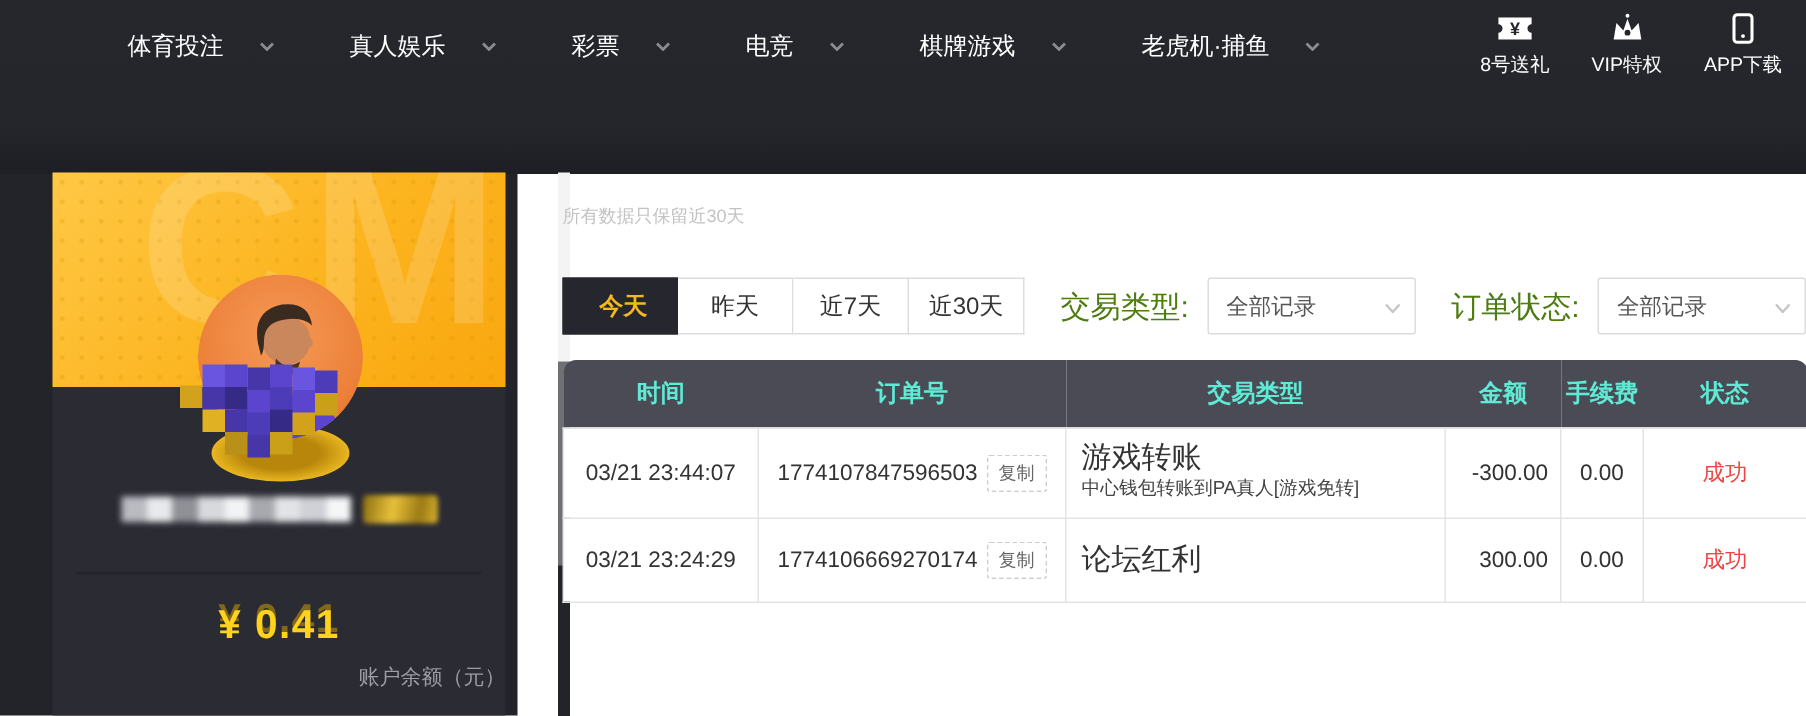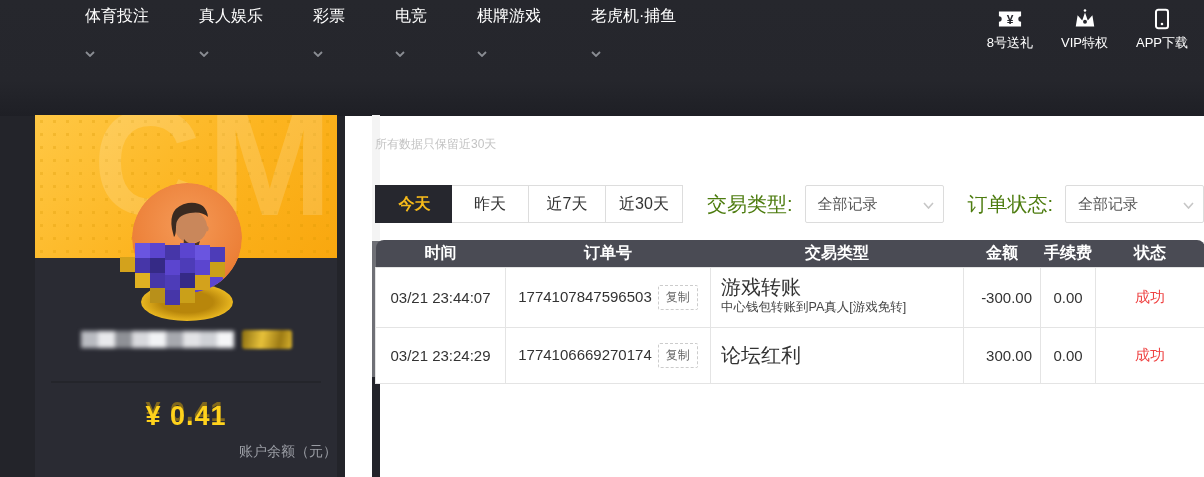--- a/index.html
+++ b/index.html
@@ -5,22 +5,22 @@
   * { margin:0; padding:0; box-sizing:border-box; }
   html,body { width:1204px; height:477px; overflow:hidden; background:#fff;
     font-family:"Liberation Sans","DejaVu Sans",sans-serif; }
   .abs { position:absolute; }
 
   
   .header-band { left:0; top:0; width:1204px; height:116px;
     background:linear-gradient(#26272d 0%,#25262c 70%,#1e1f25 100%); }
   .nav-row { position:absolute; left:85px; top:0; height:62px; display:flex;
     align-items:center; gap:50px; }
-  .nav-item { display:flex; align-items:flex-start; gap:24px; color:#fff;
-    font-size:16px; cursor:pointer; white-space:nowrap;flex-direction:column; }
+  .nav-item { display:flex; align-items:center; gap:24px; color:#fff;
+    font-size:16px; cursor:pointer; white-space:nowrap; }
   .chev { width:10px; height:6px; }
   .shortcuts { position:absolute; right:16px; top:8px; display:flex; gap:28px; }
   .shortcut { display:flex; flex-direction:column; align-items:center; gap:4px;
     color:#fff; font-size:13px; cursor:pointer; }
   .shortcut svg { width:24px; height:22px; }
 
   
   .sidebar { left:0; top:116px; width:345px; height:361px; background:#23242a; }
   .profile-card { position:absolute; left:35px; top:-1px; width:302px; height:362px;
     background:#2a2b33; }
@@ -61,34 +61,34 @@
   
   .main { left:375px; top:116px; width:829px; height:361px; }
   .page-title { margin-top:26px; font-size:27px; font-weight:500; color:#303030;
     line-height:36px; }
   .subtitle { margin-top:17px; font-size:12px; color:#c3c3c3; line-height:22px; }
   .filter-row { margin-top:30px; height:38px; display:flex; align-items:center; }
   .tabs { display:flex; height:38px; }
   .tab { width:77px; height:38px; display:flex; align-items:center; justify-content:center;
     font-size:16px; color:#333; background:#fff; border:1px solid #ddd; border-left:none;
     cursor:pointer; }
-  .tab:first-child { border-left:3px solid #14b8a6; }
+  .tab:first-child { border-left:5px solid #14b8a6; }
   .tab.active { background:#26272e; border-color:#26272e; color:#f5b91a; font-weight:bold; }
   .filter-label { font-size:20px; color:#4d7c0f; margin-left:24px; white-space:nowrap; }
   .select { position:relative; margin-left:12px; width:163px; height:38px;
     border:1px solid #dcdcdc; border-radius:2px; background:#fff; display:flex;
     align-items:center; padding:0 26px 0 12px; font-size:15px; color:#555; cursor:pointer; }
   .select svg { position:absolute; right:9px; top:16px; width:11px; height:7px; }
 
   
   table { margin-top:17px; width:829px; border-collapse:collapse; table-layout:fixed; }
   col.c-time{width:130px} col.c-order{width:205px} col.c-type{width:253px}
   col.c-amt{width:77px} col.c-fee{width:55px} col.c-status{width:109px}
-  thead th { background:#4a4b54; color:#ffffff; font-size:16px; font-weight:bold;
-    height:27px;margin-left:16px; }
+  thead th { background:#4a4b54; color:#5eead4; font-size:16px; font-weight:bold;
+    height:45px;margin-left:16px; }
   thead th:first-child { border-radius:8px 0 0 0; }
   thead th:last-child { border-radius:0 8px 0 0; }
   tbody td { border:1px solid #e4e4e4; background:#fff; font-size:15px; color:#333;
     text-align:center; vertical-align:middle; }
   tr.row-1 td { height:60px; } tr.row-2 td { height:56px; }
   td.type-cell { text-align:left; padding:8px 10px; }
   .type-main { font-size:20px; color:#333; line-height:19px; }
   .type-detail { font-size:12.5px; color:#444; line-height:17px; margin-top:2px; }
   .type-detail:empty { display:none; }
   td.amt-cell { text-align:right; padding-right:8px; }

